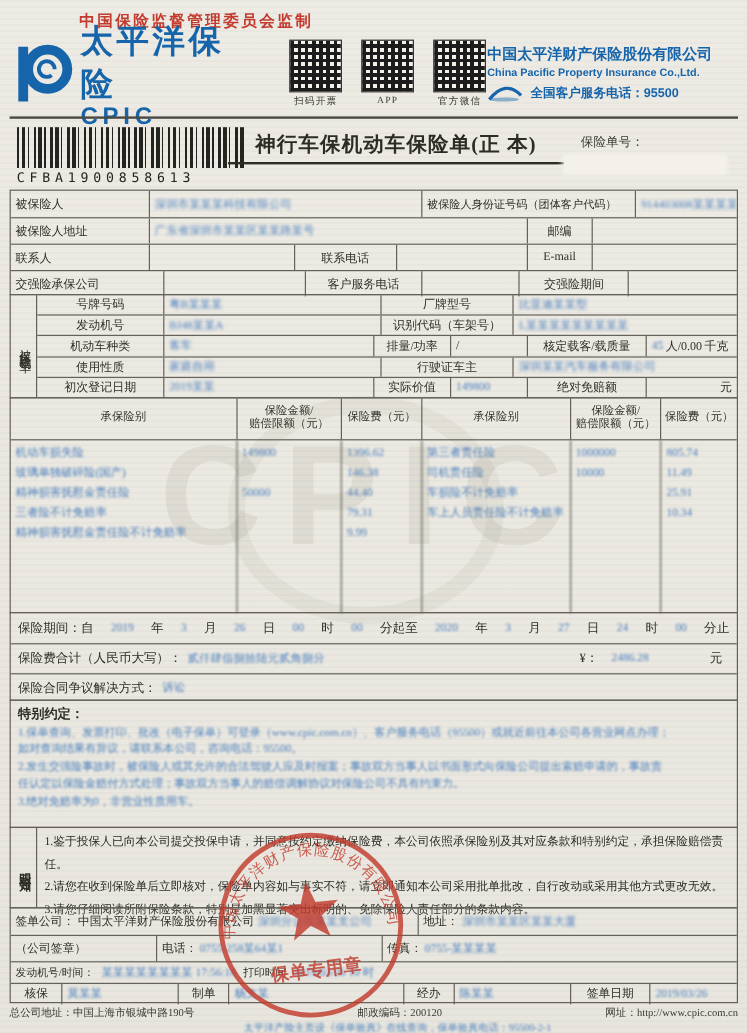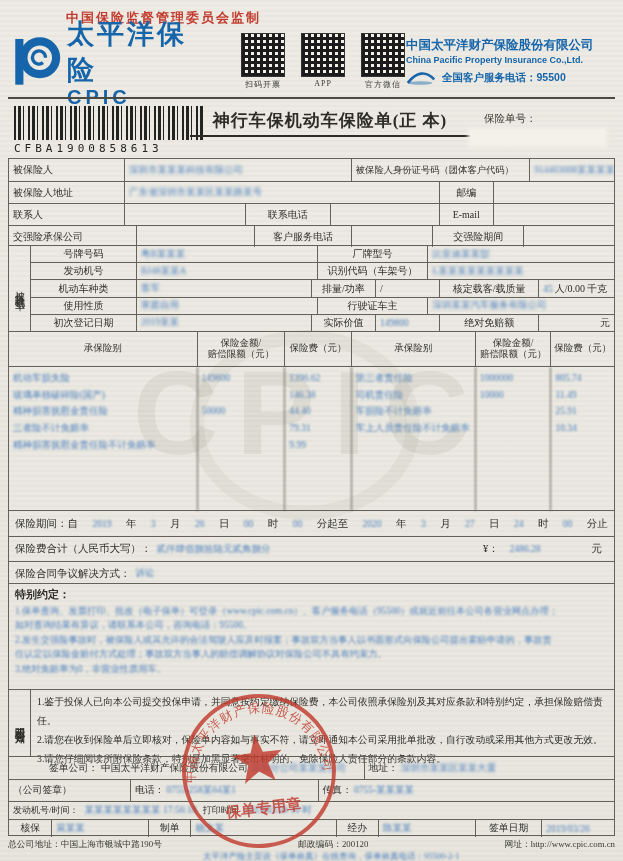--- a/index.html
+++ b/index.html
@@ -347,21 +347,21 @@
 
   <div class="box" style="top:689px;height:68px;display:flex;">
     <div class="sidecol" style="font-weight:bold;">明示告知</div>
     <div class="notice-lines">1.鉴于投保人已向本公司提交投保申请，并同意按约定缴纳保险费，本公司依照承保险别及其对应条款和特别约定，承担保险赔偿责任。
 2.请您在收到保险单后立即核对，保险单内容如与事实不符，请立即通知本公司采用批单批改，自行改动或采用其他方式更改无效。
 3.请您仔细阅读所附保险条款，特别是加黑显著突出标明的、免除保险人责任部分的条款内容。</div>
   </div>
 
   <div class="box sign" style="top:756px;height:80px;">
     <div class="row" style="height:22px;border-top:none;">
-      <div class="c lab" style="width:56%;gap:3px;margin-left:36px;">
+      <div class="c lab" style="width:56%;gap:3px;">
         <span>签单公司：</span>
         <span>中国太平洋财产保险股份有限公司</span>
         <span class="v2">深圳分公司某某支公司</span>
       </div>
       <div class="c lab" style="width:44%;gap:3px;">
         <span>地址：</span>
         <span class="v2">深圳市某某区某某大厦</span>
       </div>
     </div>
     <div class="row" style="height:22px;">

